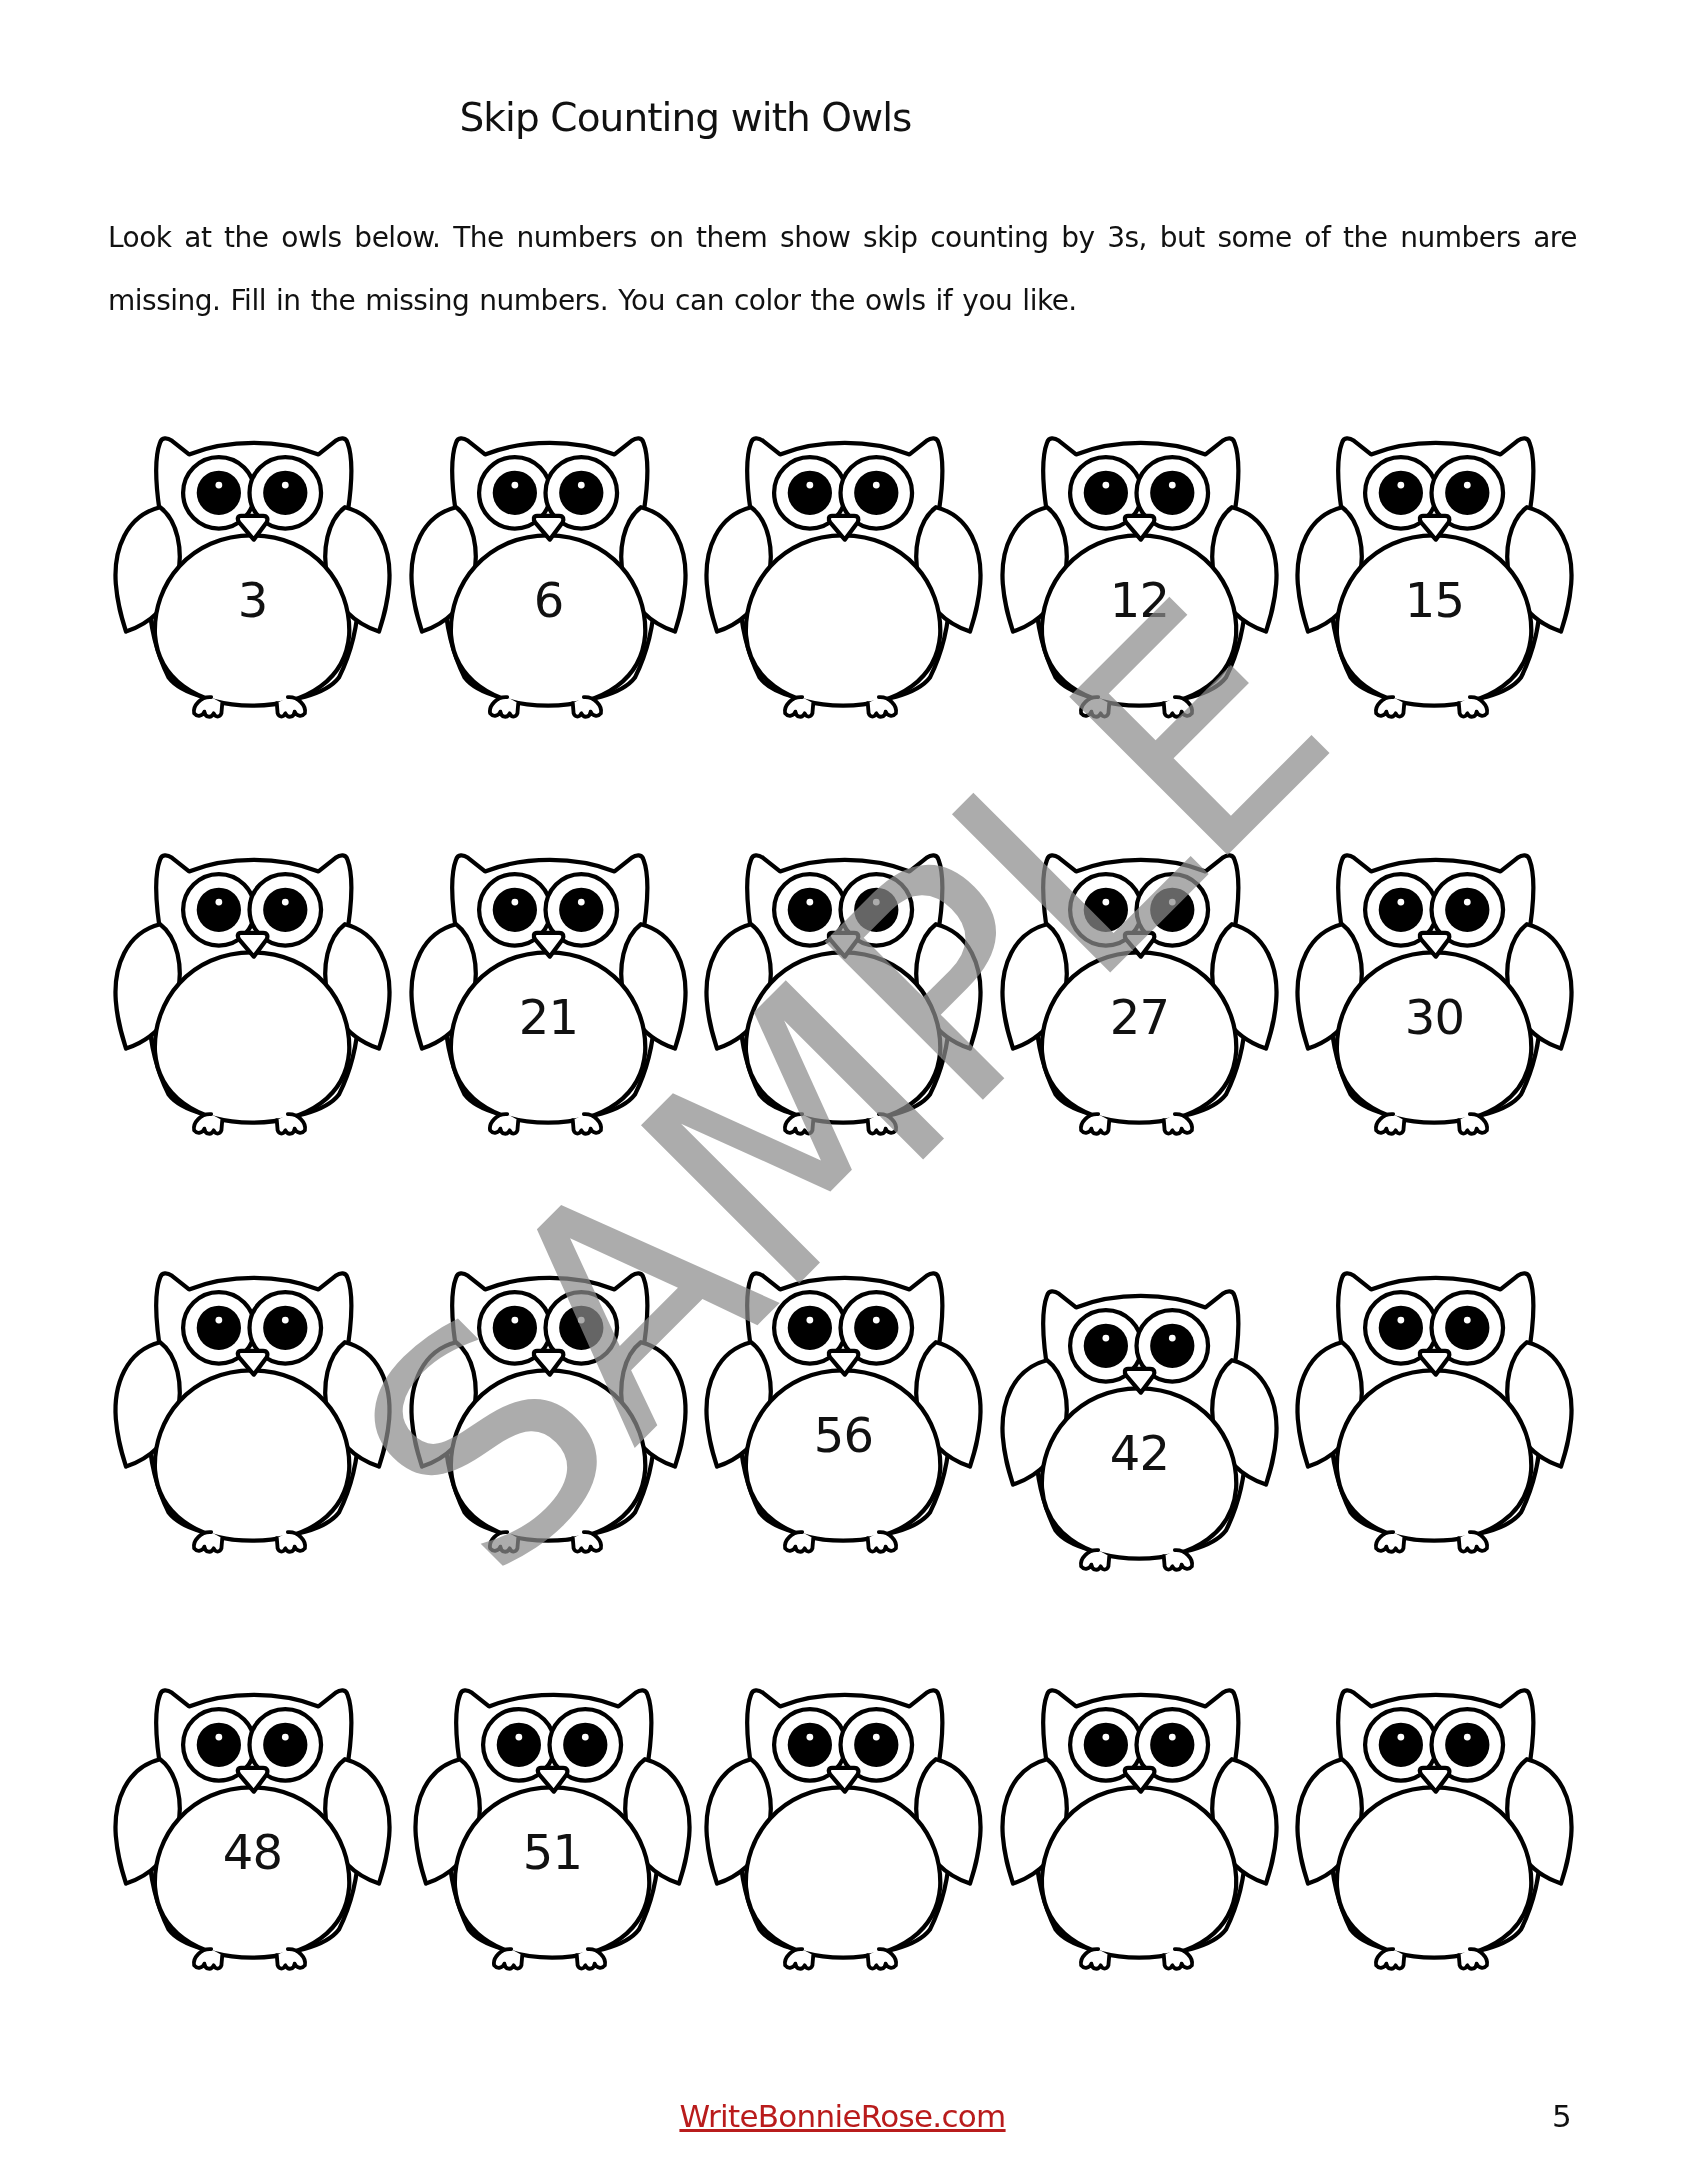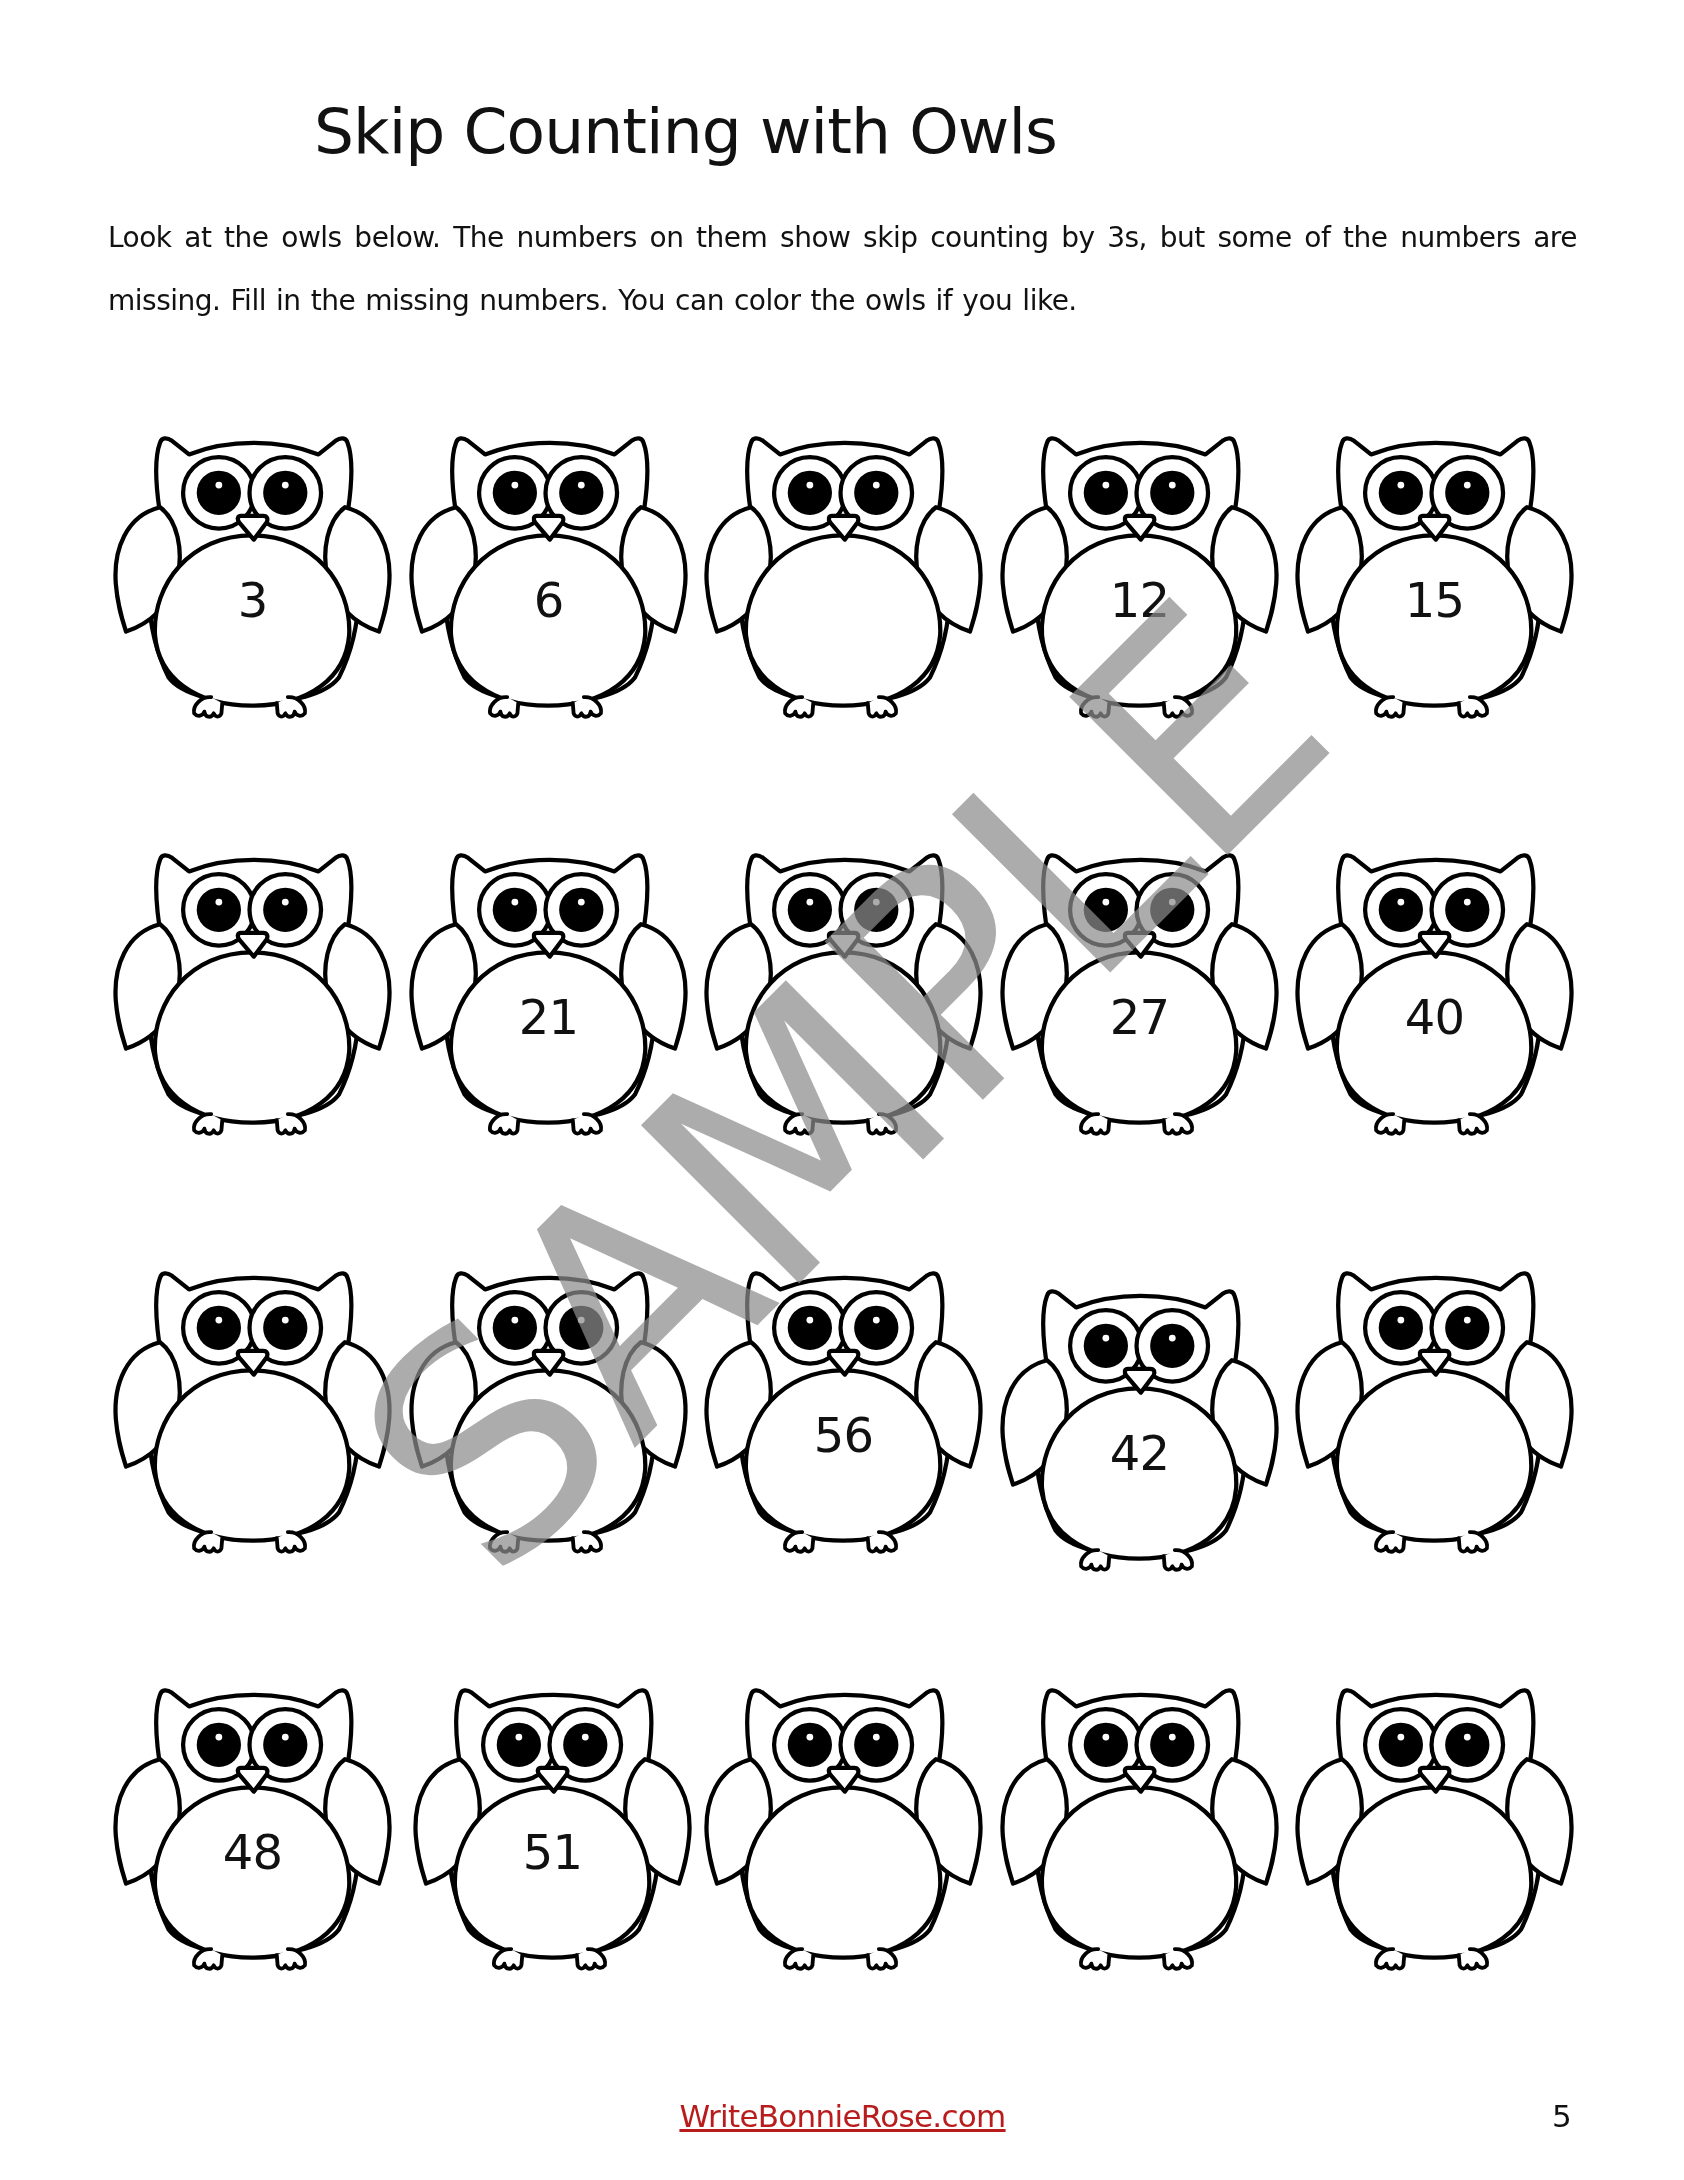--- a/index.html
+++ b/index.html
@@ -1,19 +1,19 @@
 <!DOCTYPE html>
 <html style="font-size:13.6px"><head>
 <meta charset="utf-8">
 <style>
   html, body { margin: 0; padding: 0; background: #ffffff; }
   body { width: 1685px; height: 2181px; position: relative; overflow: hidden;
          font-family: "DejaVu Sans", "Liberation Sans", sans-serif; color: #111; }
   .title { position: absolute; top: 95px; left: 0; width: 1371px; text-align: center;
-           font-size: 63px; letter-spacing: -0.9px; font-weight: normal; margin: 0; }
+           font-size: 39px; letter-spacing: -0.9px; font-weight: normal; margin: 0; }
   .instructions { position: absolute; top: 206px; left: 108px; width: 1469px;
                   font-size: 28px; line-height: 63px; text-align: justify; margin: 0;
                   letter-spacing: -0.5px; word-spacing: 1.7px; }
   .grid { position: absolute; left: 109px; top: 422px; width: 1474px; }
   .owl { position: absolute; width: 287px; height: 294px; }
   .owl svg { position: absolute; left: 0; top: 0; width: 287px; height: 294px; overflow: visible; }
   .owl .num { position: absolute; left: 0; top: 153px; width: 287px; text-align: center;
               font-size: 48px; line-height: 51px; color: #111; letter-spacing: -0.9px; }
   .watermark { position: absolute; left: 842px; top: 1090px; transform: translate(-50%, -50%) rotate(-45deg);
                font-size: 307px; color: rgba(140,140,140,0.72); letter-spacing: -5.1px;
@@ -320,21 +320,21 @@
       <circle cx="129" cy="74" r="4" fill="#fff"></circle>
       <circle cx="207" cy="74" r="4" fill="#fff"></circle>
 
       <path d="M155,110 L181,110 C186,110 187,114 185,118 L170,138 L153,118 C150,114 151,110 155,110 Z" fill="#fff" stroke="#000" stroke-width="5" stroke-linejoin="round"></path>
 
       <g fill="#fff" stroke="#000" stroke-width="4.5" stroke-linejoin="round" stroke-linecap="round">
         <path d="M120,323 C108,322 98,333 100,342 C104,347 110,345 112,340 C113,347 120,348 123,342 C125,347 130,347 132,342 L133,330"></path>
         <path d="M210,323 C222,322 232,333 230,342 C226,347 220,345 218,340 C217,347 210,348 207,342 C205,347 200,347 198,342 L197,330"></path>
       </g>
     </svg>
-    <div class="num">40</div>
+    <div class="num">30</div>
   </div>
     <div class="owl" style="left: 0px; top: 835px;">
     <svg viewBox="0 0 337 345">
       <g fill="#fff" stroke="#000" stroke-width="5" stroke-linejoin="round" stroke-linecap="round">
 
         <path d="M62,120 C55,80 52,45 60,24 C62,18 68,18 74,22 L94,38 C140,20 200,20 246,38 L266,22 C272,18 278,18 280,24 C288,45 285,80 278,120 C300,160 300,240 270,300 C240,340 100,340 70,300 C40,240 40,160 62,120 Z"></path>
 
         <path d="M60,100 C20,110 5,150 8,190 C10,215 15,230 20,246 C50,236 70,215 80,185 C88,150 80,115 60,100 Z"></path>
 
         <path d="M277,100 C317,110 332,150 329,190 C327,215 322,230 317,246 C287,236 267,215 257,185 C249,150 257,115 277,100 Z"></path>

